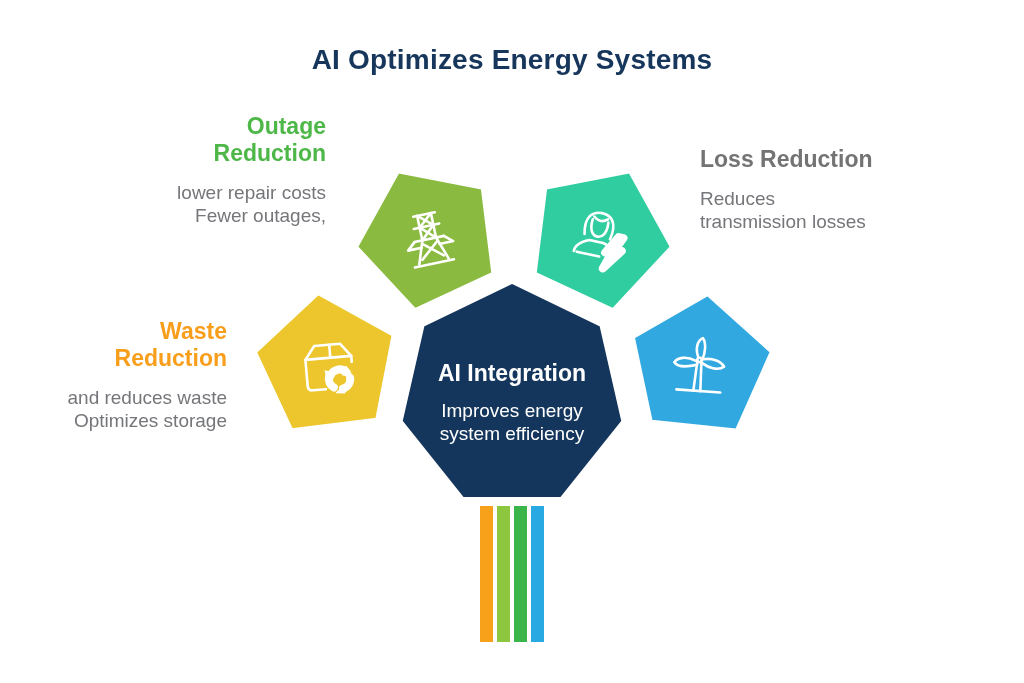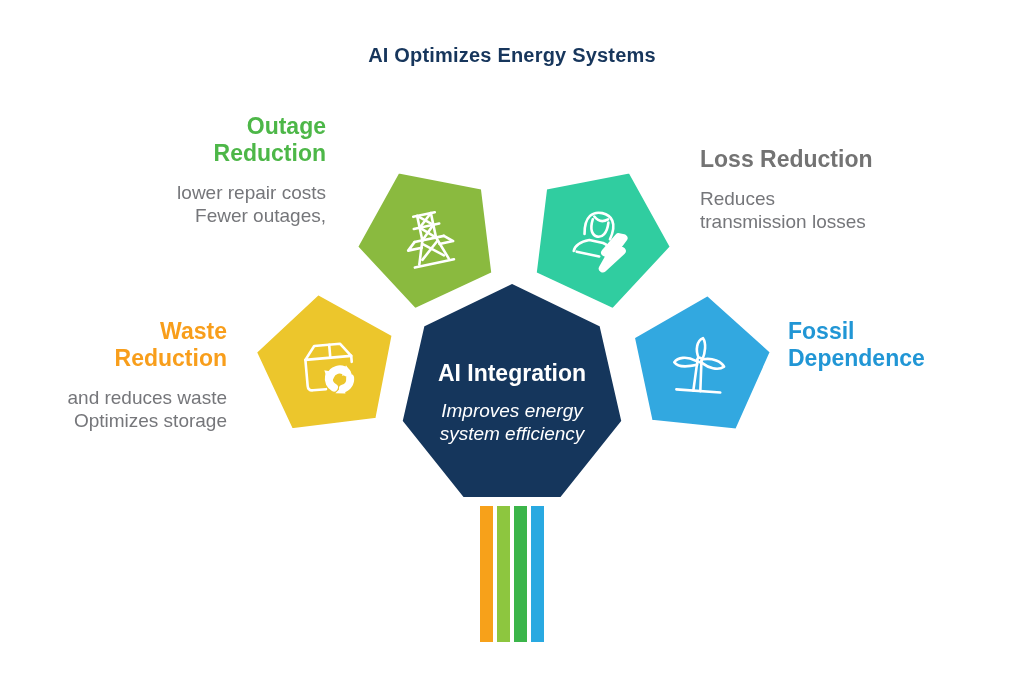--- a/index.html
+++ b/index.html
@@ -3,37 +3,37 @@
 <meta charset="utf-8">
 <style>
   html,body{margin:0;padding:0;}
   body{
     width:1024px;height:683px;position:relative;overflow:hidden;
     background:#ffffff;
     font-family:"Liberation Sans", sans-serif;
   }
   .title{
     position:absolute;top:44px;left:0;width:1024px;margin:0;
-    text-align:center;font-size:20px;font-weight:700;letter-spacing:.2px;
+    text-align:center;font-size:28px;font-weight:700;letter-spacing:.2px;
   }
   .diagram{position:absolute;left:0;top:0;}
   .pent{stroke:#ffffff;stroke-width:8;stroke-linejoin:round;}
   .hept{stroke:#ffffff;stroke-width:9;stroke-linejoin:round;}
   .icon path, .icon circle{fill:none;stroke:#ffffff;stroke-width:2.6;stroke-linecap:round;stroke-linejoin:round;}
   .icon .fillw{fill:#ffffff;stroke:none;}
   .icon .halo{stroke-width:8;stroke-linecap:round;stroke-linejoin:round;fill:none;}
   .label{position:absolute;}
   .label.right{text-align:right;}
   .label.left{text-align:left;}
   .heading{font-weight:700;font-size:23px;line-height:27px;}
   .desc{font-size:19px;line-height:23px;margin-top:14px;}
   .ln{display:block;}
   .center-label{position:absolute;left:394px;top:360px;width:236px;text-align:center;}
   .center-title{font-weight:700;font-size:23px;line-height:27px;}
-  .center-sub{font-size:19px;line-height:23px;margin-top:12px;font-style:italic;}
+  .center-sub{font-size:19px;line-height:23px;margin-top:12px;}
 </style>
 </head>
 <body>
 
 <h1 class="title" style="color: rgb(23, 54, 92);">AI Optimizes Energy Systems</h1>
 
 <svg class="diagram" width="1024" height="683" viewBox="0 0 1024 683">
 
   <g>
     <rect x="480" y="490" width="13" height="152" fill="#F7A11A"></rect>
@@ -137,24 +137,20 @@
     <span class="ln">Waste</span>
     <span class="ln">Reduction</span>
   </div>
   <div class="desc" style="color: rgb(117, 118, 122);">
     <span class="ln">and reduces waste</span>
     <span class="ln">Optimizes storage</span>
   </div>
 </div>
 
 <div class="label left" style="left:788px;top:318px;width:225px">
-  <div class="heading" style="color: rgb(33, 150, 213);">
-    <span class="ln">Fossil</span>
-    <span class="ln">Dependence</span>
-  </div>
 </div>
 
 <div class="center-label">
   <div class="center-title" style="color: rgb(255, 255, 255);">AI Integration</div>
   <div class="center-sub" style="color: rgb(255, 255, 255);">
     <span class="ln">Improves energy</span>
     <span class="ln">system efficiency</span>
   </div>
 </div>
 

